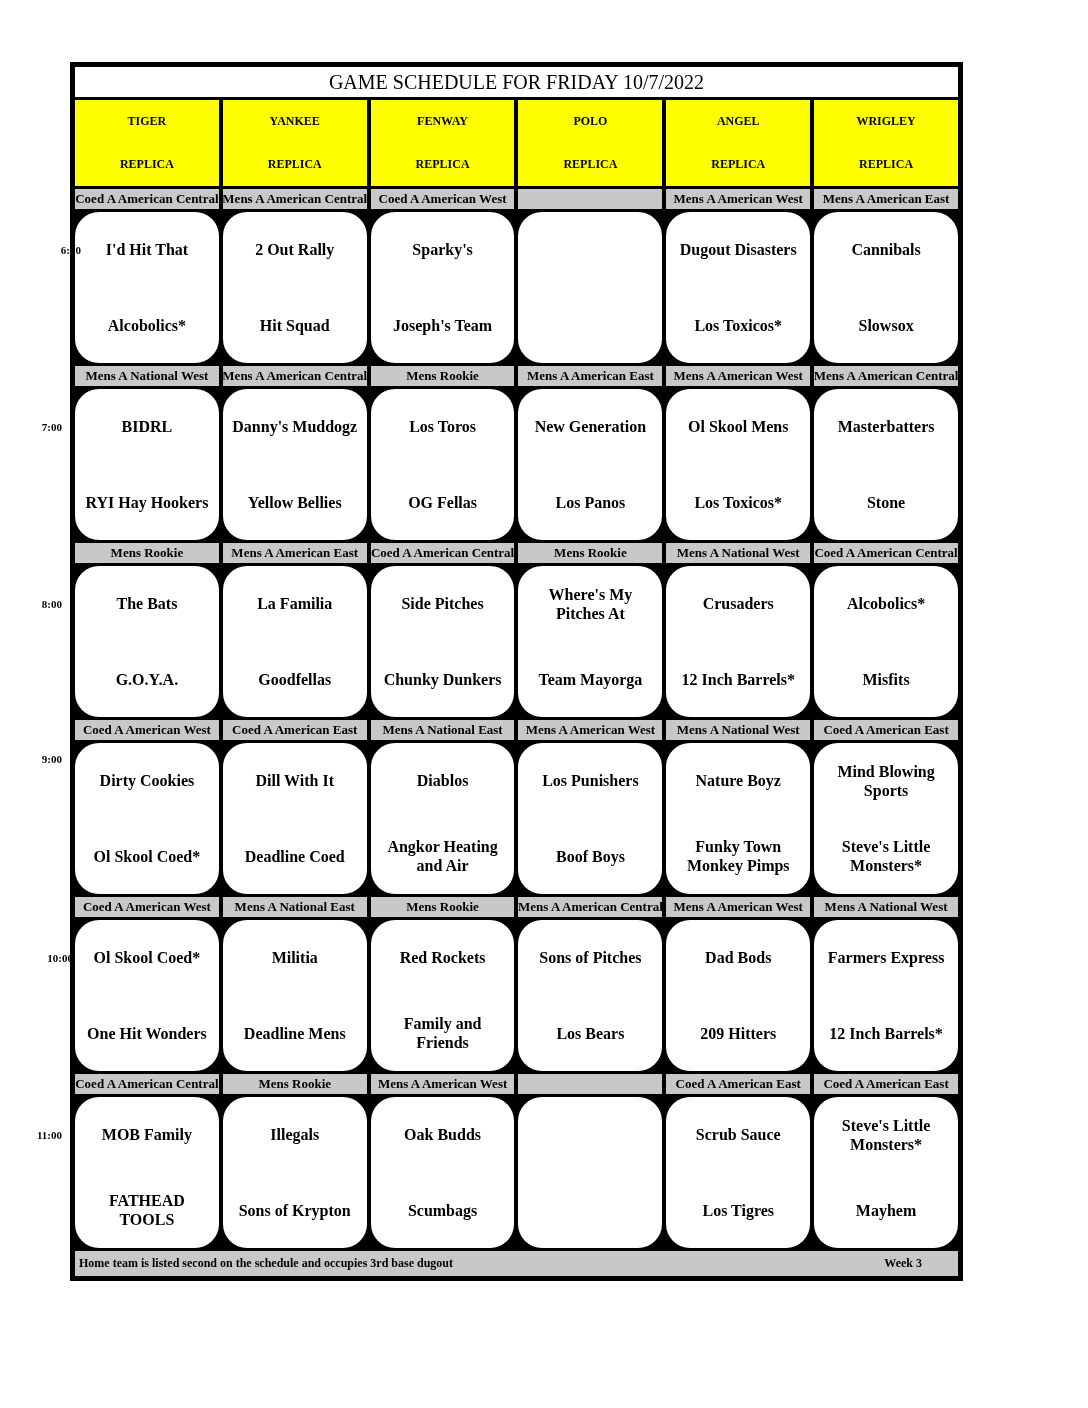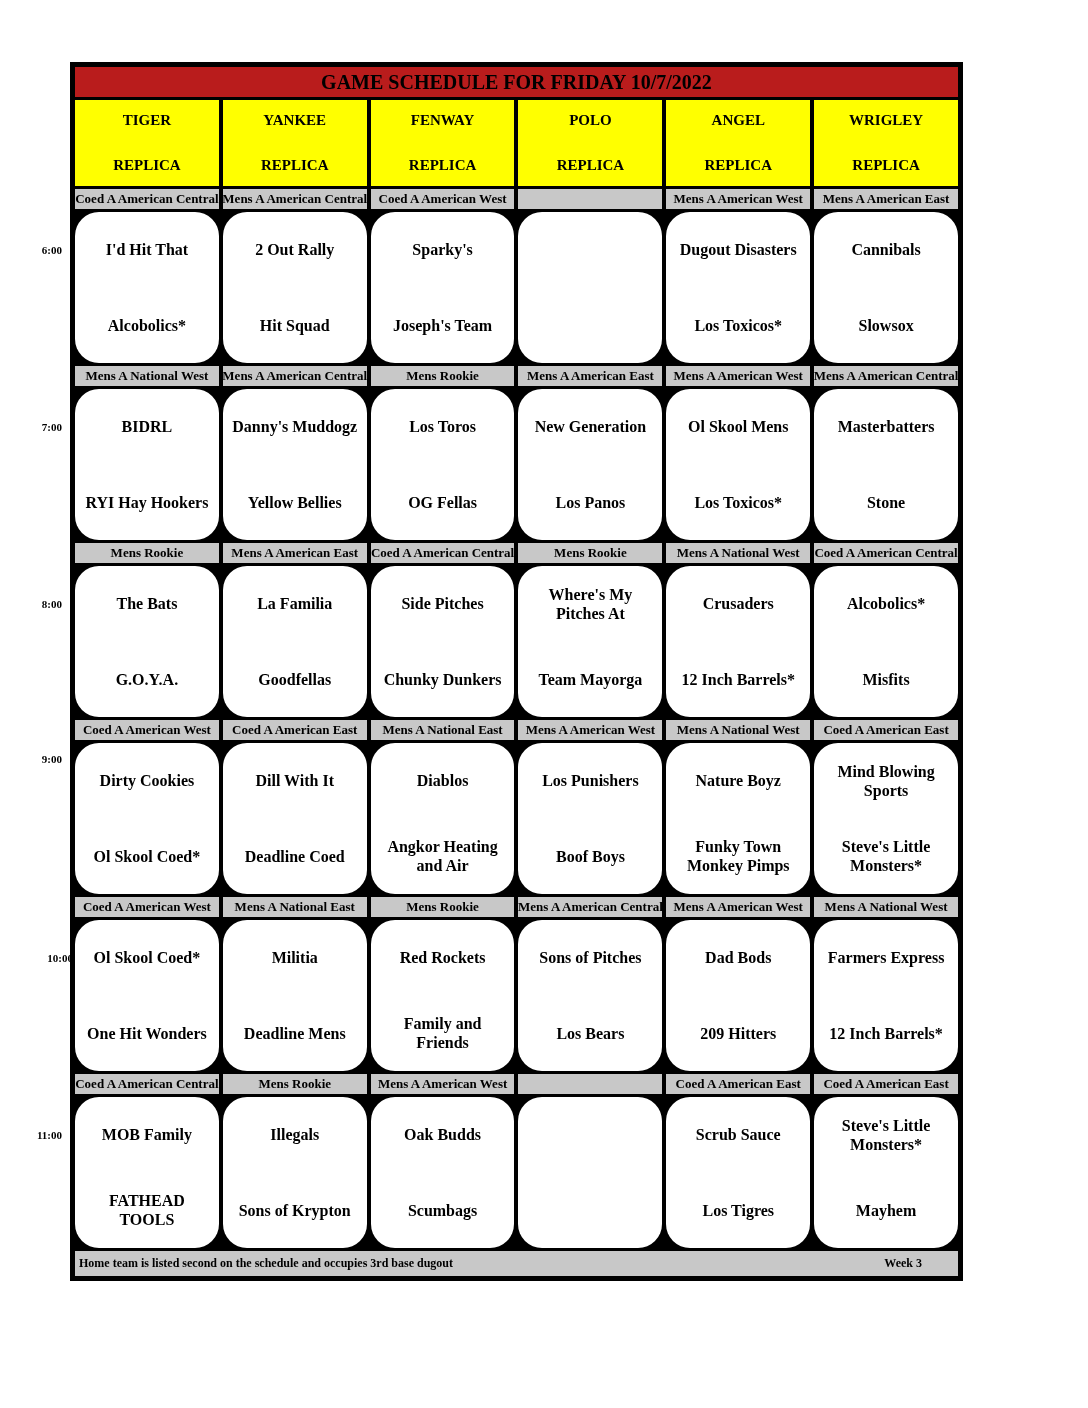--- a/index.html
+++ b/index.html
@@ -16,30 +16,30 @@
     border: 5px solid #000;
     background: #000;
     display: grid;
     grid-template-columns: repeat(6, 1fr);
     grid-template-rows: 30px 86px repeat(6, 20px 151px) 25px;
     gap: 3px 4px;
   }
 
   .cell-title {
     grid-column: 1 / -1;
-    background: #b91c1c;
+    background: #ffffff;
     display: flex; align-items: center; justify-content: center;
-    font-size: 20px; font-weight: bold;
+    font-size: 20px; font-weight: normal;
   }
 
   .cell-head {
     background: #FFFF00;
     display: flex; flex-direction: column; align-items: center; justify-content: center;
     gap: 28px;
-    font-size: 15px; font-weight: bold;
+    font-size: 12px; font-weight: bold;
     overflow: hidden;
   }
 
   .cell-league {
     background: #C8C8C8;
     display: flex; align-items: center; justify-content: center;
     font-size: 13px; font-weight: bold;
     white-space: nowrap; overflow: hidden;
   }
 
@@ -287,19 +287,19 @@
       <div class="cell-game">
         <div class="half">Steve's Little
 Monsters*</div>
         <div class="half">Mayhem</div>
       </div>
       <div class="cell-footer" id="footer-row">
       <span>Home team is listed second on the schedule and occupies 3rd base dugout</span>
       <span>Week 3</span>
     </div>
   </div>
-<div class="time-label" style="top: 243px;">6:00</div>
+<div class="time-label" style="top: 243px; padding-left: 19px;">6:00</div>
     <div class="time-label" style="top: 420px;">7:00</div>
     <div class="time-label" style="top: 597px;">8:00</div>
     <div class="time-label" style="top: 752px;">9:00</div>
     <div class="time-label" style="top: 951px; padding-left: 11px;">10:00</div>
     <div class="time-label" style="top: 1128px;">11:00</div>
   </div>
 
 </body></html>

